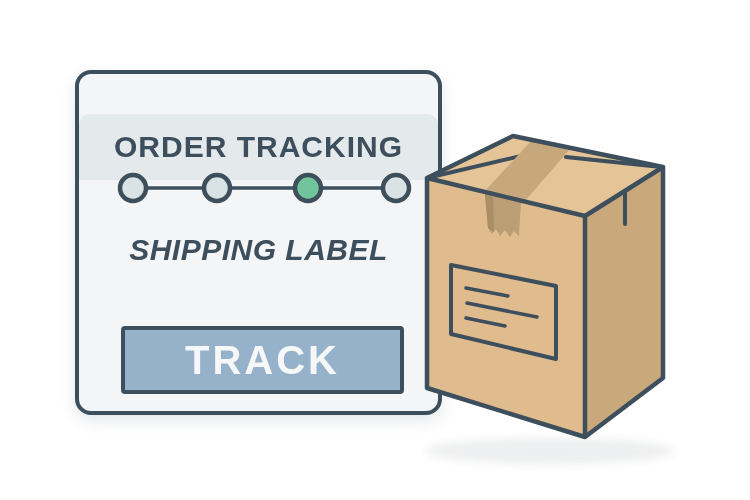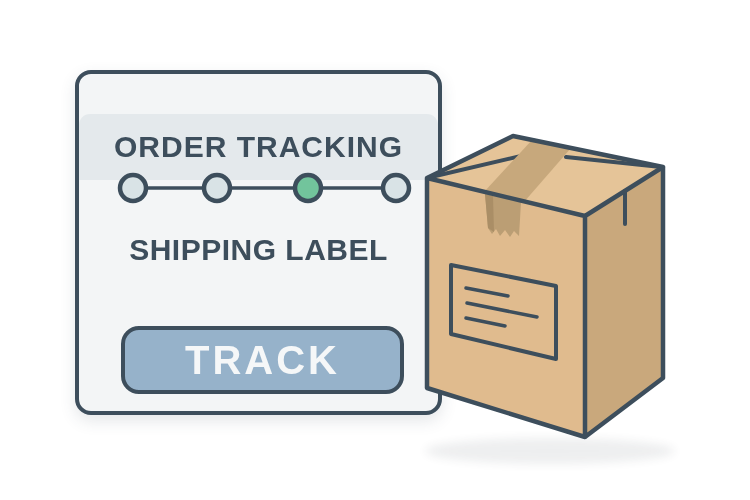--- a/index.html
+++ b/index.html
@@ -33,27 +33,28 @@
   }
   .tracker{
     position:absolute;left:0;top:95px;width:359px;height:40px;
     display:block;
   }
   .status{
     position:absolute;left:0;top:156px;width:100%;
     text-align:center;
     font-size:30px;font-weight:bold;line-height:39px;letter-spacing:.5px;
     color:var(--outline,#3d4e5c);
+    font-style:italic;
   }
   .track-btn{
     position:absolute;left:42px;top:252px;width:283px;height:68px;
     box-sizing:border-box;
     background:var(--button-fill,#96b2ca);
     border:4px solid var(--outline,#3d4e5c);
-    border-radius:18px;
+    border-radius:4px;
     display:flex;align-items:center;justify-content:center;
     cursor:pointer;padding:16px;
   }
   .track-btn span{
     font-family:"Liberation Sans",sans-serif;
     font-size:40px;font-weight:bold;letter-spacing:3px;
     color:var(--button-text,#f5f7f8);
   }
 
   

